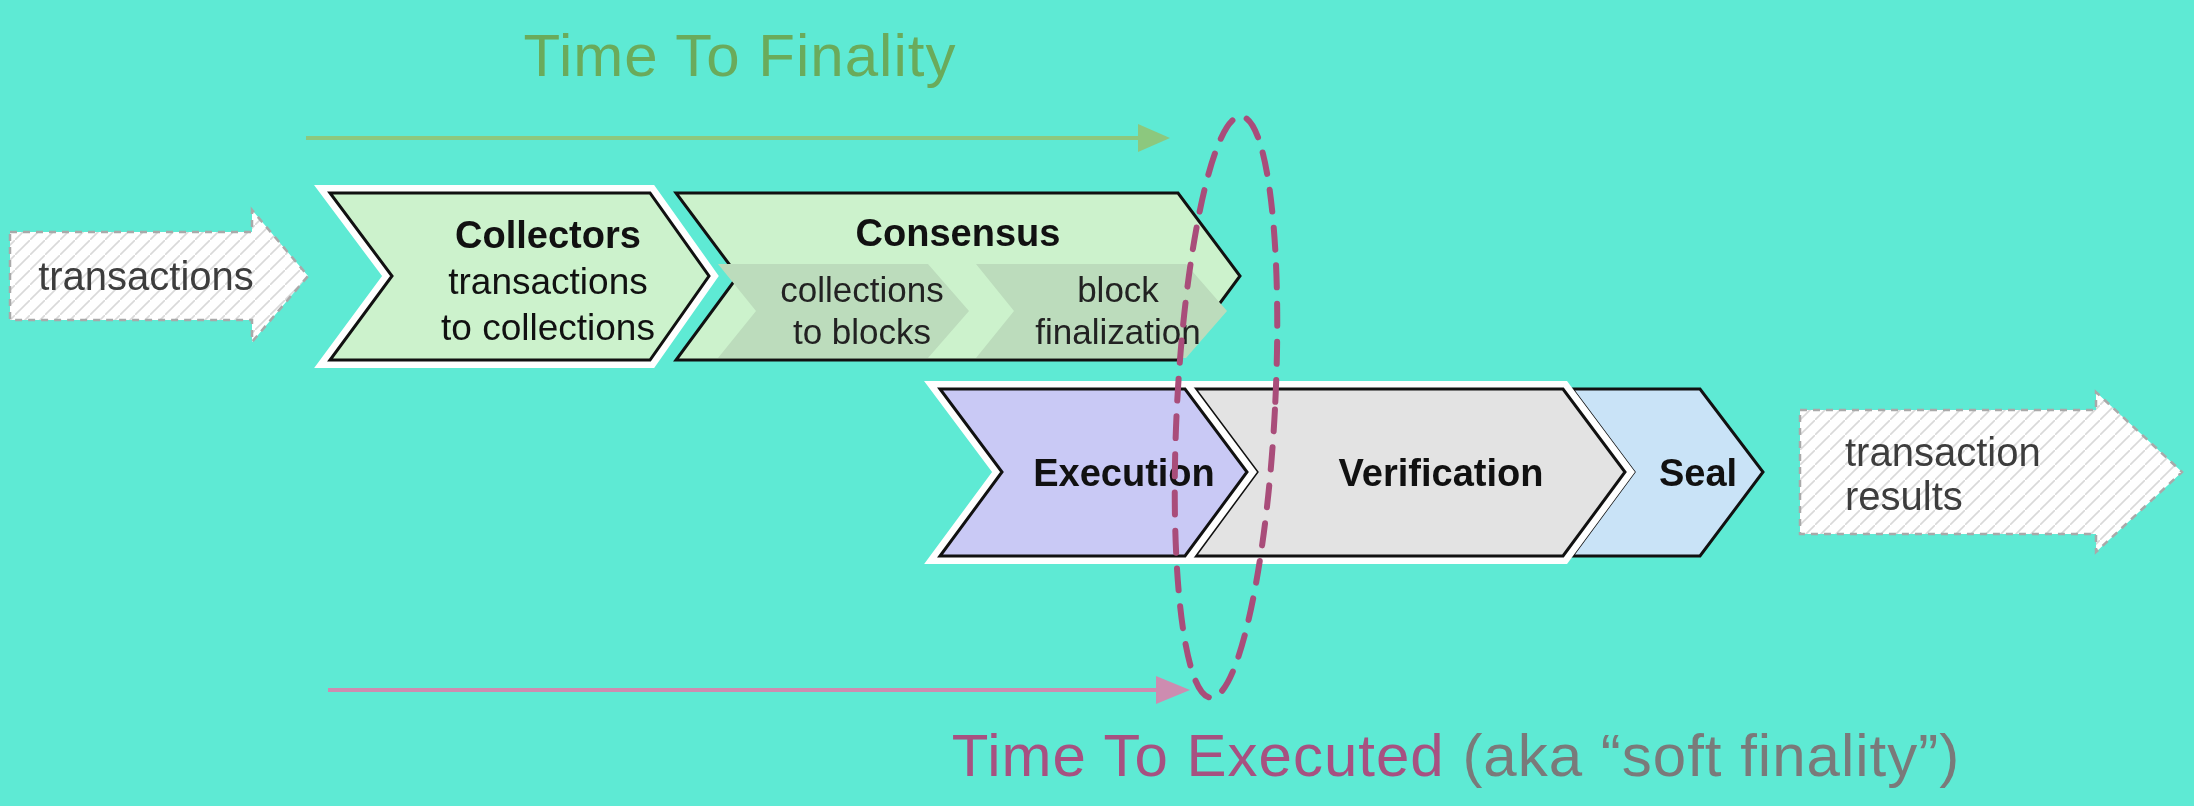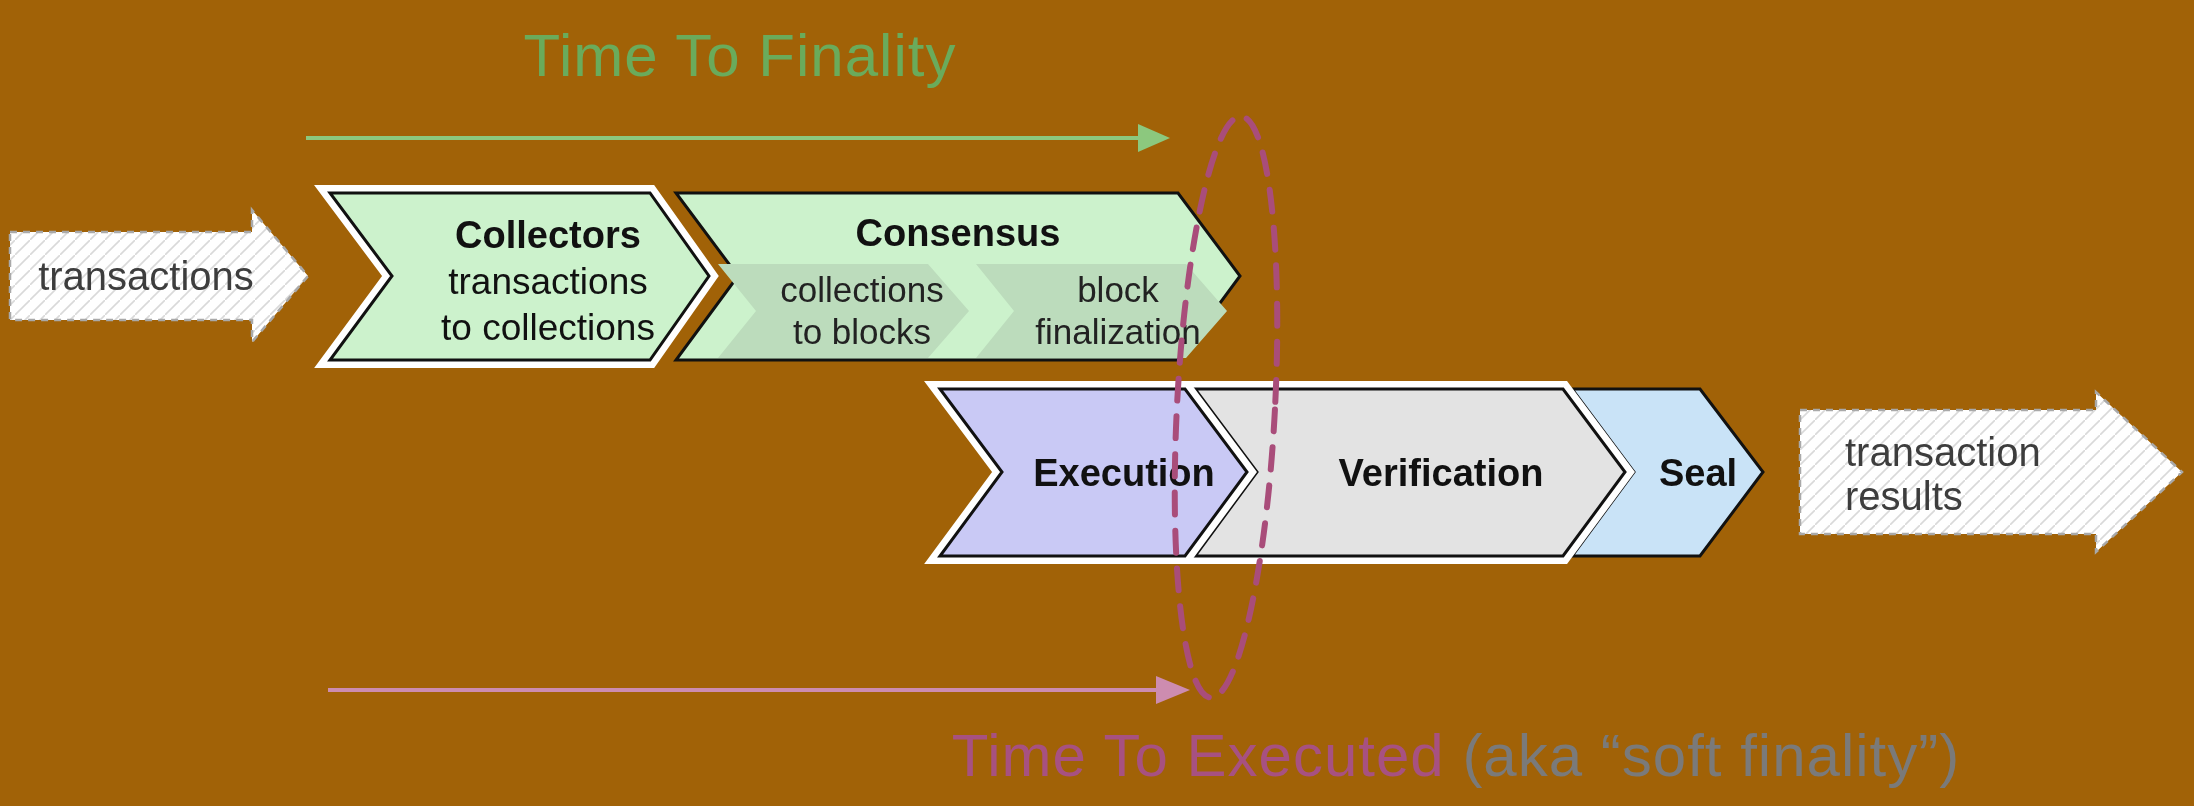--- a/index.html
+++ b/index.html
@@ -5,21 +5,21 @@
   html, body {
     margin: 0;
     padding: 0;
     background: #ffffff;
   }
   .stage-wrap {
     width: 2194px;
     height: 806px;
     position: relative;
     font-family: "Liberation Sans", sans-serif;
-    background: #a16207;
+    background: #5eead4;
     overflow: hidden;
   }
   svg text {
     font-family: "Liberation Sans", sans-serif;
   }
   .big-caption {
     font-size: 60px;
     letter-spacing: 1px;
   }
   .chev-title {

